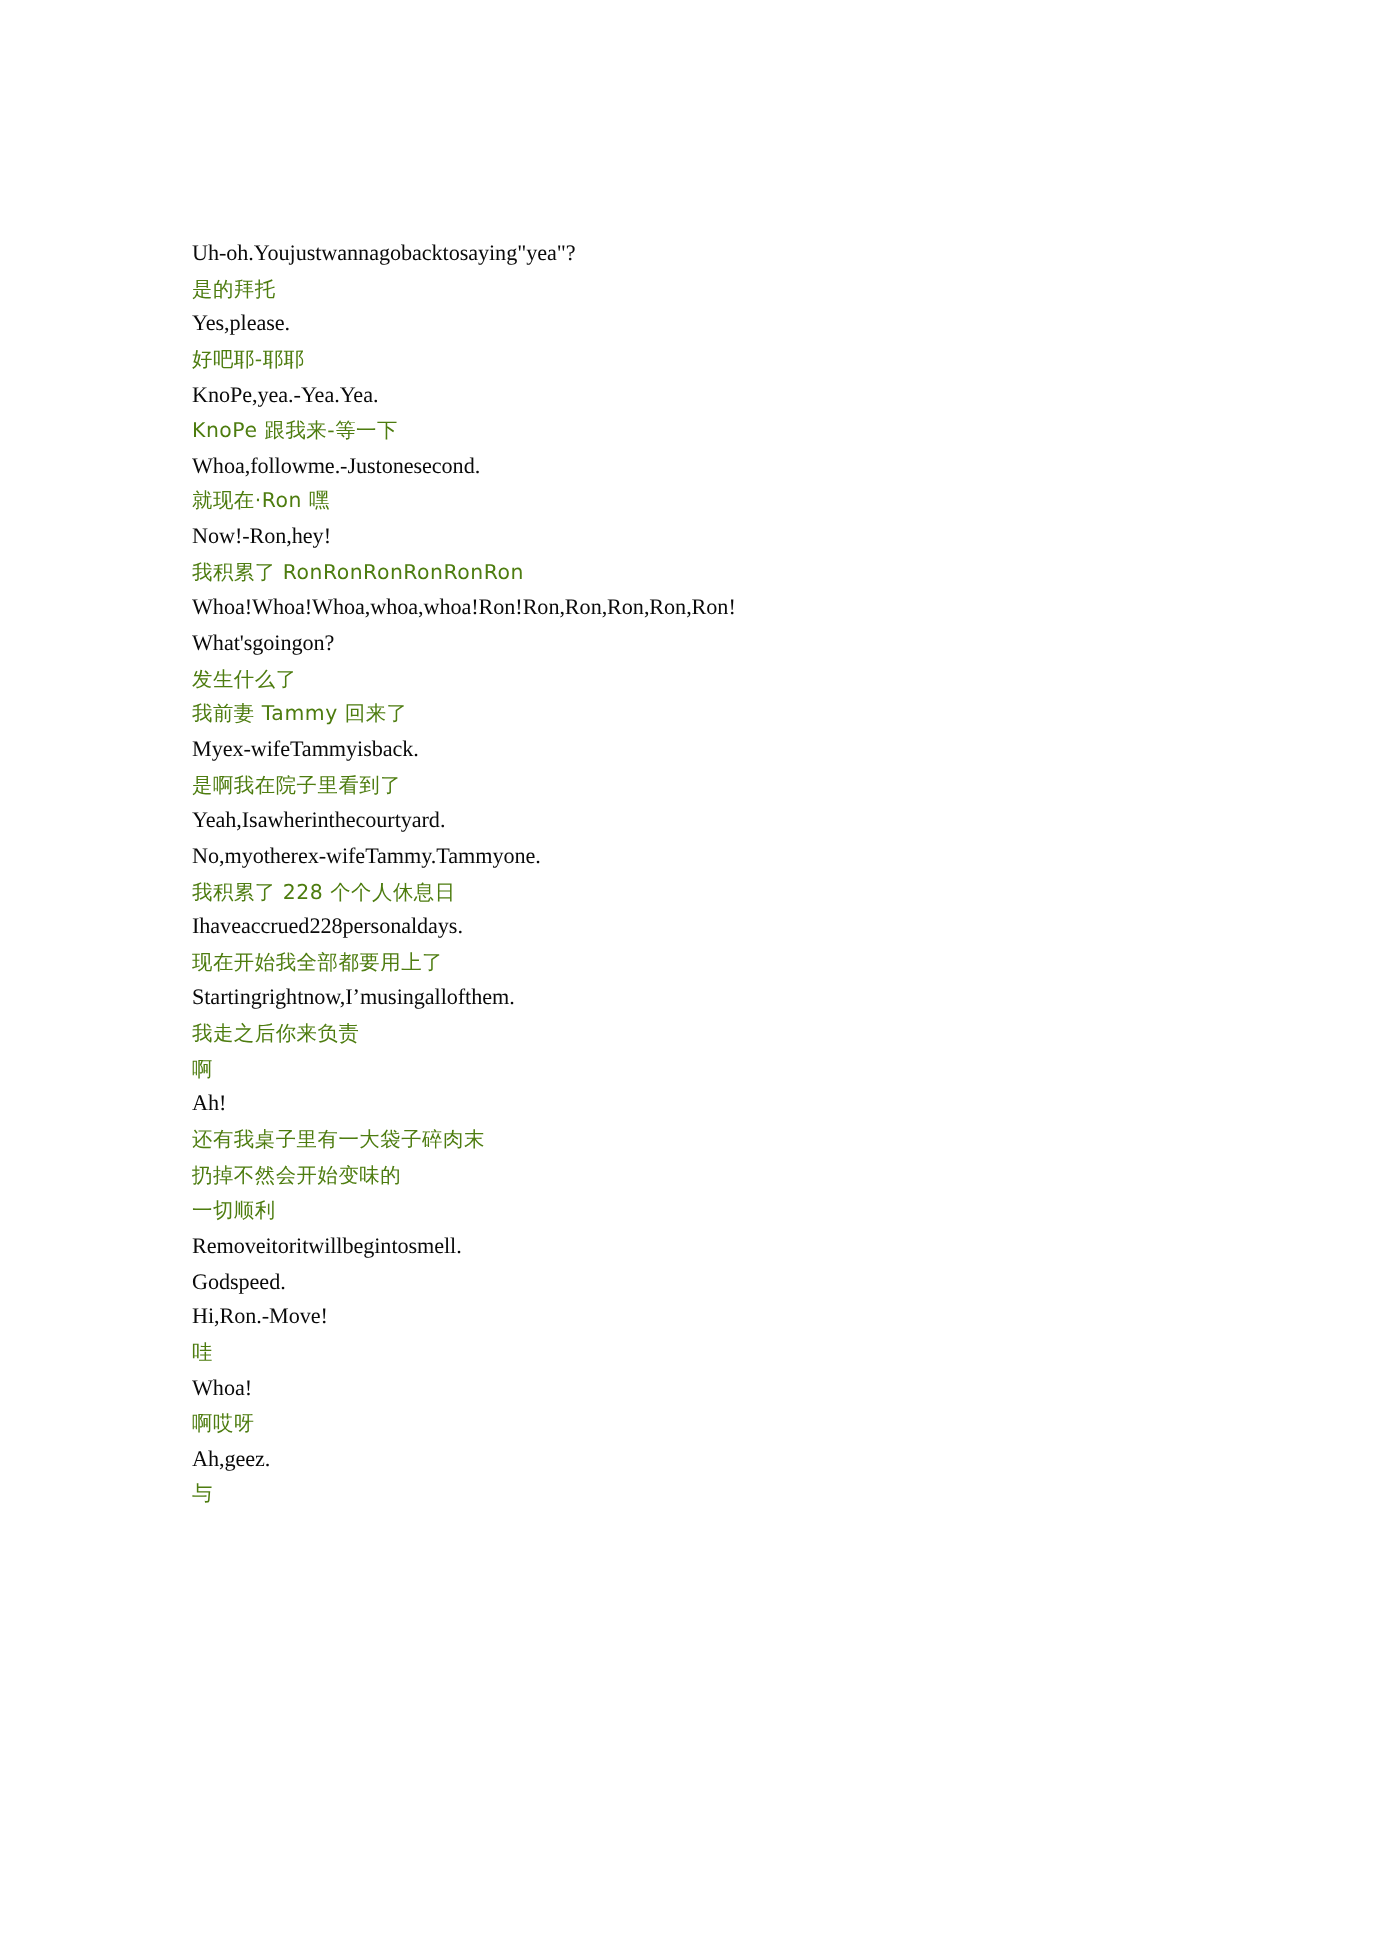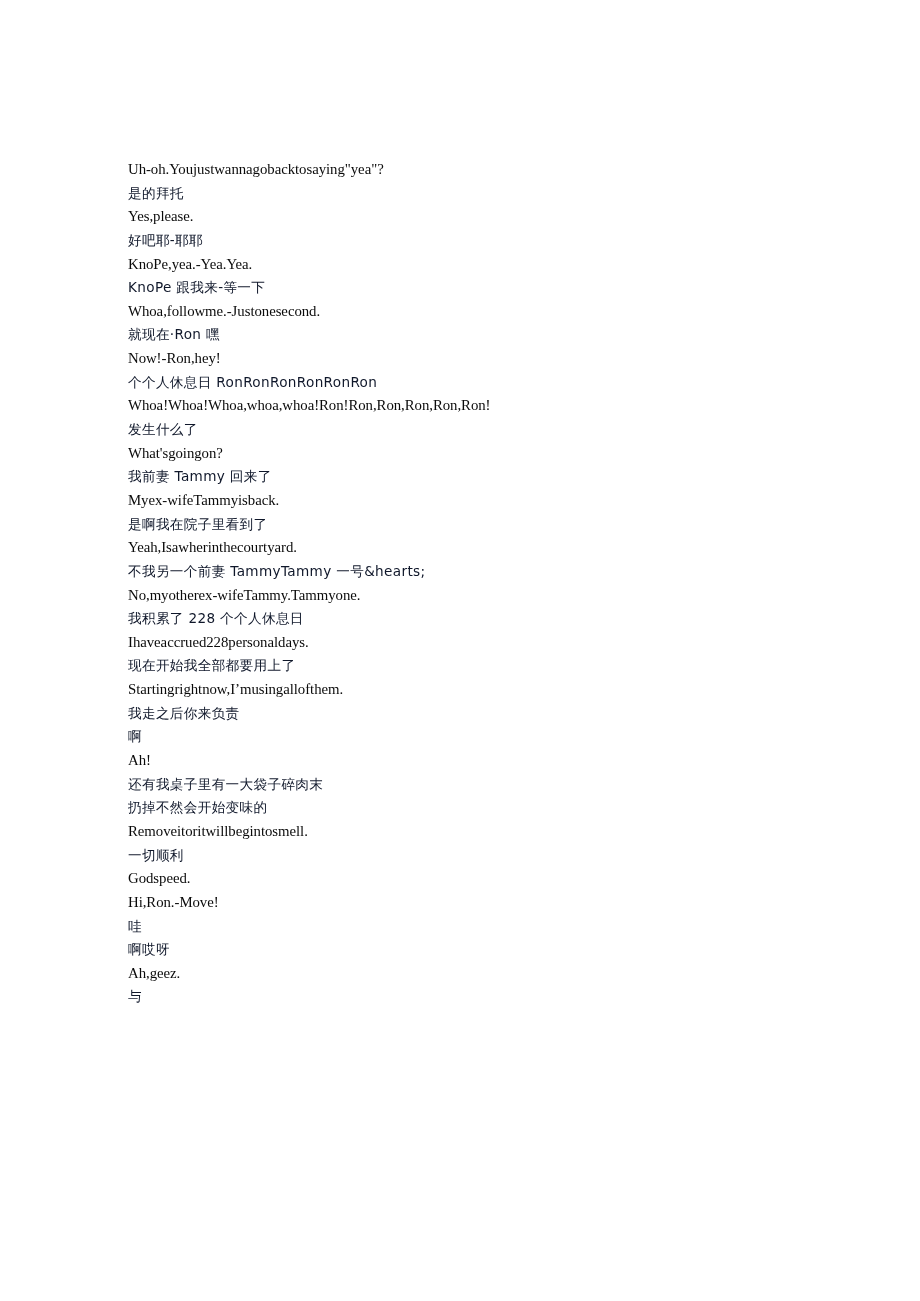--- a/index.html
+++ b/index.html
@@ -39,21 +39,21 @@
     line-height: 23.65px;
     height: 23.65px;
     color: #000000;
     white-space: pre;
     letter-spacing: 0.02px;
     font-family: "Liberation Serif", "DejaVu Serif", serif;
   }
 
   
   .line.zh {
-    color: #0f172a;
+    color: #4d7c0f;
     font-family: "DejaVu Sans", "Liberation Sans", sans-serif;
     font-size: 13.6px;
     letter-spacing: 0.35px;
   }
 
   .line.en {
     color: #0a0a0a;
     font-family: "Liberation Serif", "DejaVu Serif", serif;
     font-size: 14.8px;
     letter-spacing: -0.05px;
@@ -66,41 +66,41 @@
   <div id="transcript">
       <span class="line en">Uh-oh.Youjustwannagobacktosaying"yea"?</span>
       <span class="line zh">是的拜托</span>
       <span class="line en">Yes,please.</span>
       <span class="line zh">好吧耶-耶耶</span>
       <span class="line en">KnoPe,yea.-Yea.Yea.</span>
       <span class="line zh">KnoPe 跟我来-等一下</span>
       <span class="line en">Whoa,followme.-Justonesecond.</span>
       <span class="line zh">就现在·Ron 嘿</span>
       <span class="line en">Now!-Ron,hey!</span>
-      <span class="line zh">个个人休息日 RonRonRonRonRonRon</span>
+      <span class="line zh">我积累了 RonRonRonRonRonRon</span>
       <span class="line en">Whoa!Whoa!Whoa,whoa,whoa!Ron!Ron,Ron,Ron,Ron,Ron!</span>
+      <span class="line en">What'sgoingon?</span>
       <span class="line zh">发生什么了</span>
-      <span class="line en">What'sgoingon?</span>
       <span class="line zh">我前妻 Tammy 回来了</span>
       <span class="line en">Myex-wifeTammyisback.</span>
       <span class="line zh">是啊我在院子里看到了</span>
       <span class="line en">Yeah,Isawherinthecourtyard.</span>
-      <span class="line zh">不我另一个前妻 TammyTammy 一号&amp;hearts;</span>
       <span class="line en">No,myotherex-wifeTammy.Tammyone.</span>
       <span class="line zh">我积累了 228 个个人休息日</span>
       <span class="line en">Ihaveaccrued228personaldays.</span>
       <span class="line zh">现在开始我全部都要用上了</span>
       <span class="line en">Startingrightnow,I’musingallofthem.</span>
       <span class="line zh">我走之后你来负责</span>
       <span class="line zh">啊</span>
       <span class="line en">Ah!</span>
       <span class="line zh">还有我桌子里有一大袋子碎肉末</span>
       <span class="line zh">扔掉不然会开始变味的</span>
+      <span class="line zh">一切顺利</span>
       <span class="line en">Removeitoritwillbegintosmell.</span>
-      <span class="line zh">一切顺利</span>
       <span class="line en">Godspeed.</span>
       <span class="line en">Hi,Ron.-Move!</span>
       <span class="line zh">哇</span>
+      <span class="line en">Whoa!</span>
       <span class="line zh">啊哎呀</span>
       <span class="line en">Ah,geez.</span>
       <span class="line zh">与</span>
     </div>
 </div>
 
 </body></html>

